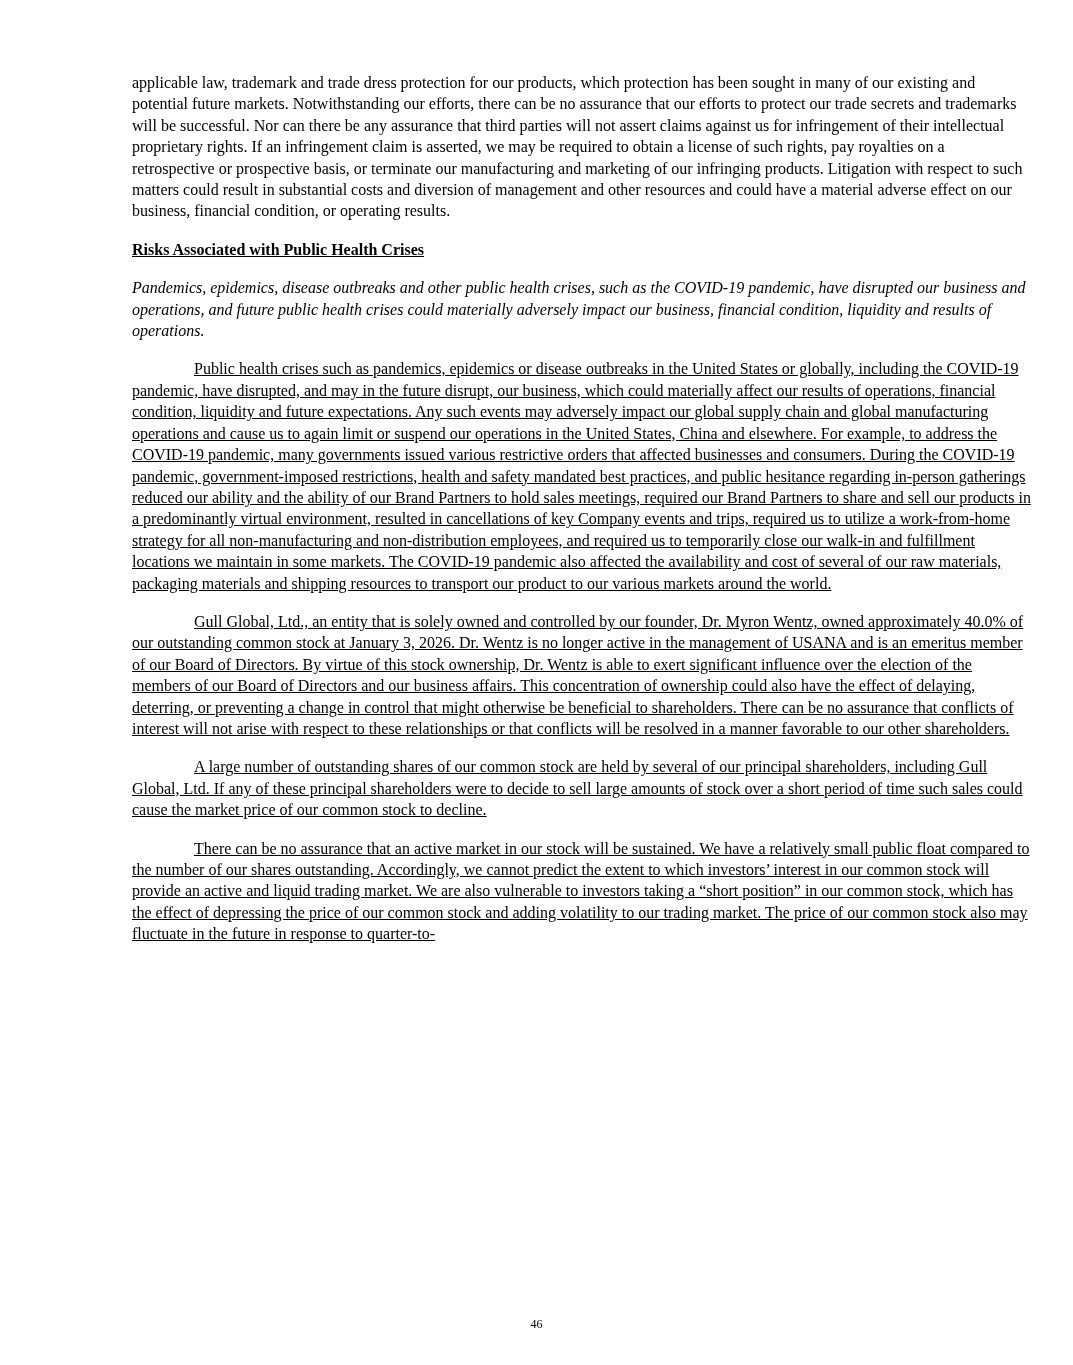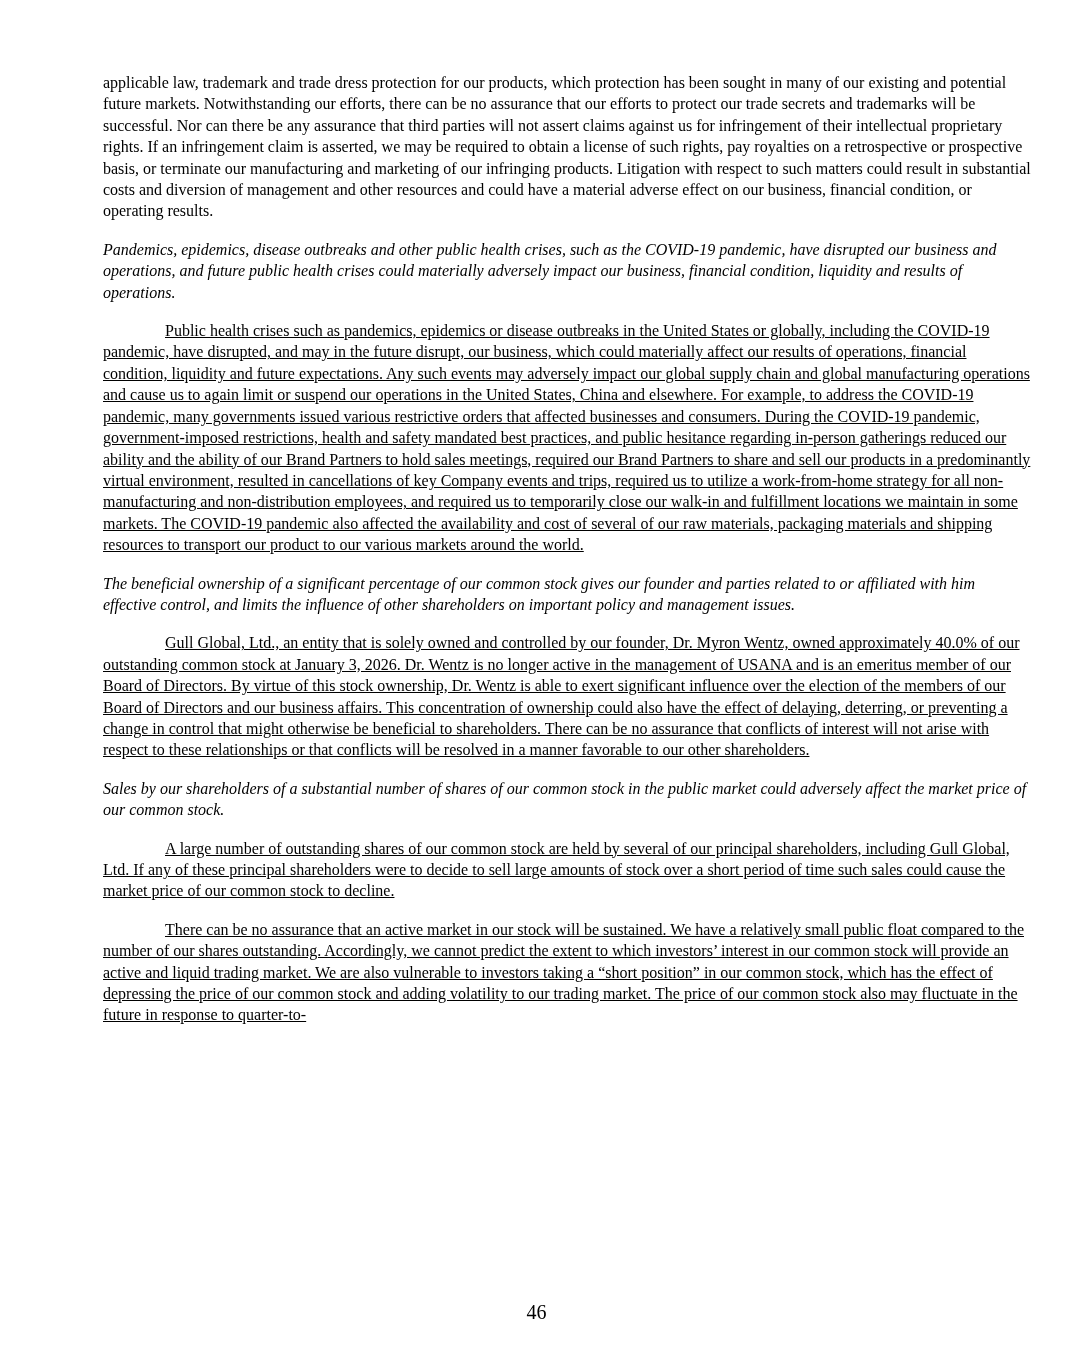--- a/index.html
+++ b/index.html
@@ -11,63 +11,63 @@
     margin: 0 auto;
     background: #ffffff;
     color: #000000;
     font-family: "Liberation Serif", "DejaVu Serif", serif;
     font-size: 16px;
     line-height: 21.4px;
     overflow: hidden;
   }
   .content {
     padding: 72px 42px 0 103px;
+    margin-left: 29px;
   }
   .content p {
     margin: 0 0 17px 0;
     text-align: left;
   }
   p.body { font-weight: normal; font-style: normal; }
   p.indent { text-indent: 62px; text-decoration: underline; }
   p.heading {
     font-weight: bold;
     text-decoration: underline;
   }
   p.subheading {
     font-weight: normal;
     font-style: italic;
   }
   .page-number {
     position: absolute;
-    bottom: 42px;
+    bottom: 30px;
     left: 0;
     width: 100%;
     text-align: center;
-    font-size: 20px;
+    font-size: 12px;
   }
 </style>
 </head>
 <body>
 
 <div class="page">
   <div class="content">
     <p class="body">applicable law, trademark and trade dress protection for our products, which protection has been sought in many of our existing and potential future markets. Notwithstanding our efforts, there can be no assurance that our efforts to protect our trade secrets and trademarks will be successful. Nor can there be any assurance that third parties will not assert claims against us for infringement of their intellectual proprietary rights. If an infringement claim is asserted, we may be required to obtain a license of such rights, pay royalties on a retrospective or prospective basis, or terminate our manufacturing and marketing of our infringing products. Litigation with respect to such matters could result in substantial costs and diversion of management and other resources and could have a material adverse effect on our business, financial condition, or operating results.</p>
 
+    <p class="heading">Risks Associated with Public Health Crises</p>
 
     <p class="subheading">Pandemics, epidemics, disease outbreaks and other public health crises, such as the COVID-19 pandemic, have disrupted our business and operations, and future public health crises could materially adversely impact our business, financial condition, liquidity and results of operations.</p>
 
     <p class="body indent">Public health crises such as pandemics, epidemics or disease outbreaks in the United States or globally, including the COVID-19 pandemic, have disrupted, and may in the future disrupt, our business, which could materially affect our results of operations, financial condition, liquidity and future expectations. Any such events may adversely impact our global supply chain and global manufacturing operations and cause us to again limit or suspend our operations in the United States, China and elsewhere. For example, to address the COVID-19 pandemic, many governments issued various restrictive orders that affected businesses and consumers. During the COVID-19 pandemic, government-imposed restrictions, health and safety mandated best practices, and public hesitance regarding in-person gatherings reduced our ability and the ability of our Brand Partners to hold sales meetings, required our Brand Partners to share and sell our products in a predominantly virtual environment, resulted in cancellations of key Company events and trips, required us to utilize a work-from-home strategy for all non-manufacturing and non-distribution employees, and required us to temporarily close our walk-in and fulfillment locations we maintain in some markets. The COVID-19 pandemic also affected the availability and cost of several of our raw materials, packaging materials and shipping resources to transport our product to our various markets around the world.</p>
 
 
 
-    <p class="subheading">The beneficial ownership of a significant percentage of our common stock gives our founder and parties related to or affiliated with him effective control, and limits the influence of other shareholders on important policy and management issues.</p>
 
     <p class="body indent">Gull Global, Ltd., an entity that is solely owned and controlled by our founder, Dr. Myron Wentz, owned approximately 40.0% of our outstanding common stock at January 3, 2026. Dr. Wentz is no longer active in the management of USANA and is an emeritus member of our Board of Directors. By virtue of this stock ownership, Dr. Wentz is able to exert significant influence over the election of the members of our Board of Directors and our business affairs. This concentration of ownership could also have the effect of delaying, deterring, or preventing a change in control that might otherwise be beneficial to shareholders. There can be no assurance that conflicts of interest will not arise with respect to these relationships or that conflicts will be resolved in a manner favorable to our other shareholders.</p>
 
-    <p class="subheading">Sales by our shareholders of a substantial number of shares of our common stock in the public market could adversely affect the market price of our common stock.</p>
 
     <p class="body indent">A large number of outstanding shares of our common stock are held by several of our principal shareholders, including Gull Global, Ltd. If any of these principal shareholders were to decide to sell large amounts of stock over a short period of time such sales could cause the market price of our common stock to decline.</p>
 
 
     <p class="body indent">There can be no assurance that an active market in our stock will be sustained. We have a relatively small public float compared to the number of our shares outstanding. Accordingly, we cannot predict the extent to which investors’ interest in our common stock will provide an active and liquid trading market. We are also vulnerable to investors taking a “short position” in our common stock, which has the effect of depressing the price of our common stock and adding volatility to our trading market. The price of our common stock also may fluctuate in the future in response to quarter-to-</p>
   </div>
 
   <div class="page-number">46</div>
 </div>
 

